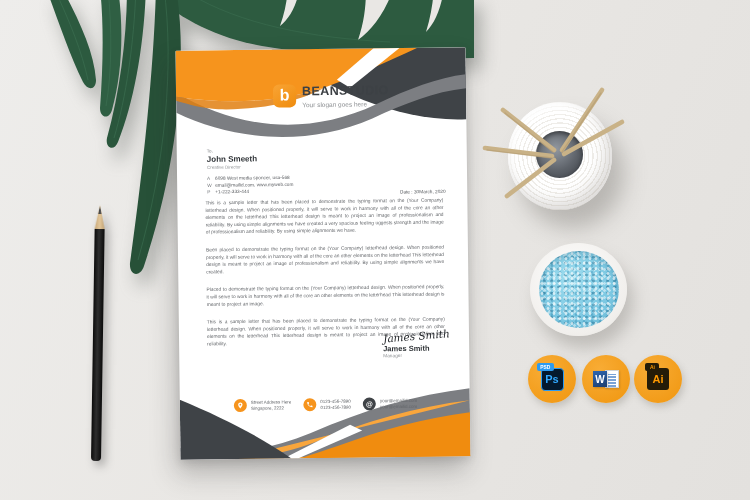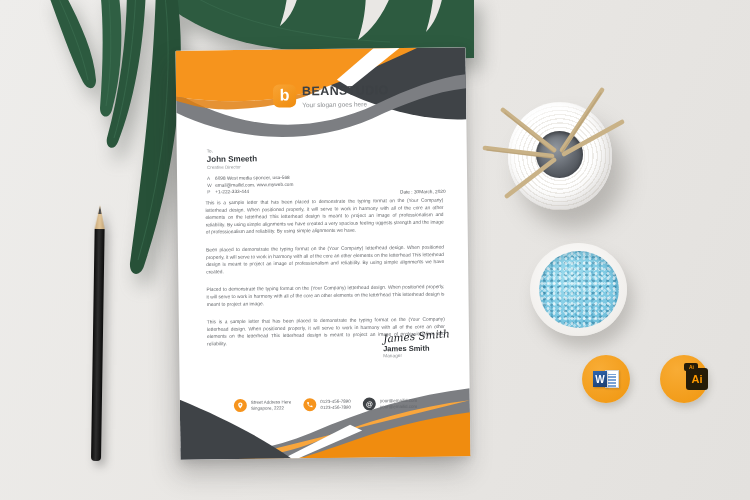--- a/index.html
+++ b/index.html
@@ -90,21 +90,21 @@
            display:flex; align-items:center; justify-content:center; }
   .cicon.orange { background:#f6941d; }
   .cicon.dark { background:#3f4347; color:#fff; font-weight:bold; font-size:14px; }
   .ctext { font-size:9px; line-height:12.5px; color:#63666a; white-space:nowrap; }
 
   
   .badge { position:absolute; width:48px; height:48px; border-radius:50%;
            background:radial-gradient(circle at 36% 30%, #f8ac35, #f0960f);
            display:flex; align-items:center; justify-content:center;
            box-shadow:2px 4px 7px rgba(120,115,105,.30); }
-  .b-ps { left:528px; top:355px; } .b-w { left:582px; top:355px; } .b-ai { left:660px; top:355px;justify-content:flex-end; }
+  .b-ps { left:528px; top:355px; } .b-w { left:582px; top:355px; } .b-ai { left:634px; top:355px; }
 
   .ps-wrap { position:relative; }
   .ps-box { width:23px; height:23px; background:#04192e; border:1.5px solid #2d9bf0; border-radius:4px;
             color:#31a8ff; font-weight:bold; font-size:11px; display:flex; align-items:center; justify-content:center; }
   .ps-tab { position:absolute; top:-5px; left:-4px; width:17px; height:8px; background:#2d9bf0;
             border-radius:2px; display:flex; align-items:center; justify-content:center; }
   .tab-txt { display:inline-block; transform:scale(.55); font-size:9px; font-weight:bold; color:#fff;
              white-space:nowrap; line-height:8px; }
 
   .word-wrap { position:relative; width:26px; height:18px; }
@@ -268,20 +268,28 @@
       <line x1="92" y1="82" x2="131" y2="23"></line>
       <line x1="83" y1="82" x2="35" y2="43"></line>
       <line x1="82" y1="88" x2="17" y2="80"></line>
     </g>
   </svg>
 
   <div class="bowl">
     <div class="crystals"></div>
   </div>
 
+  <div class="badge b-ps">
+    <div class="ps-wrap">
+      <div class="ps-box">Ps</div>
+      <div class="ps-tab">
+          <span class="tab-txt">PSD</span>
+        </div>
+    </div>
+  </div>
   <div class="badge b-w">
     <div class="word-wrap">
       <div class="word-page">
           <i></i>
           <i></i>
           <i></i>
           <i></i>
           <i></i>
         </div>
       <div class="word-w">W</div>

